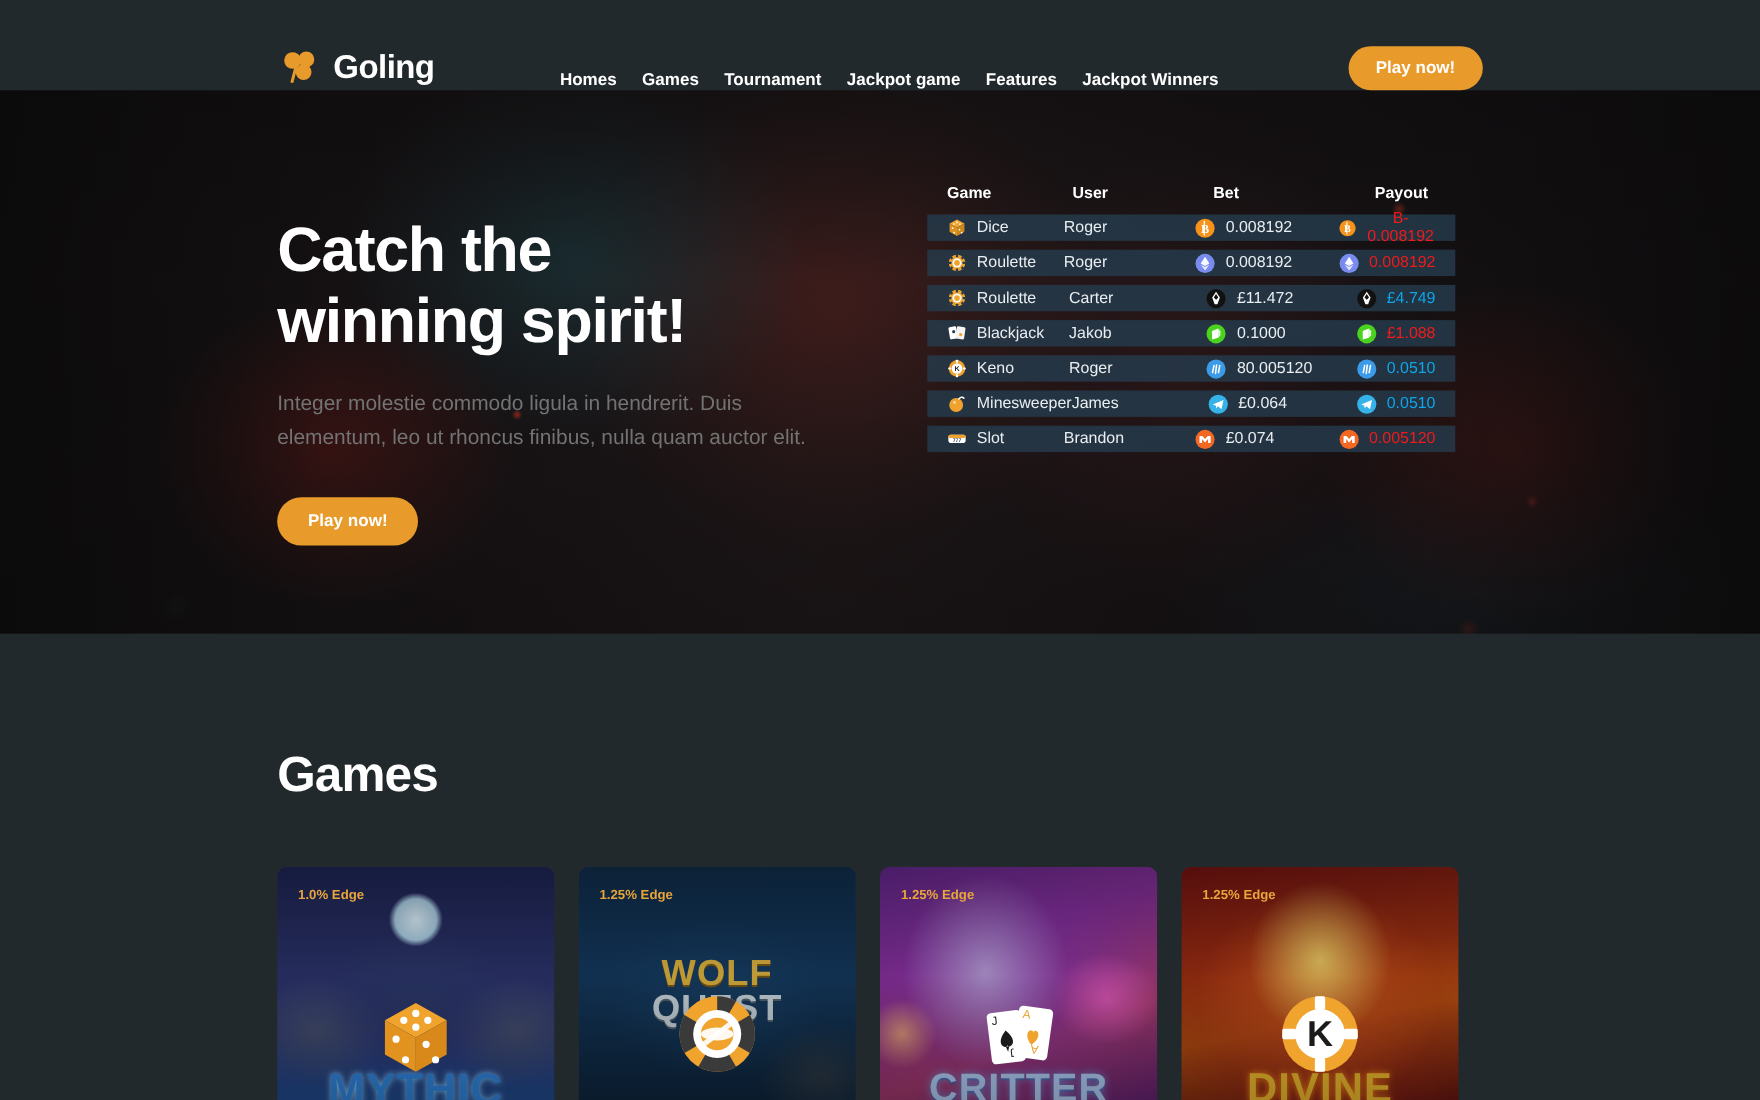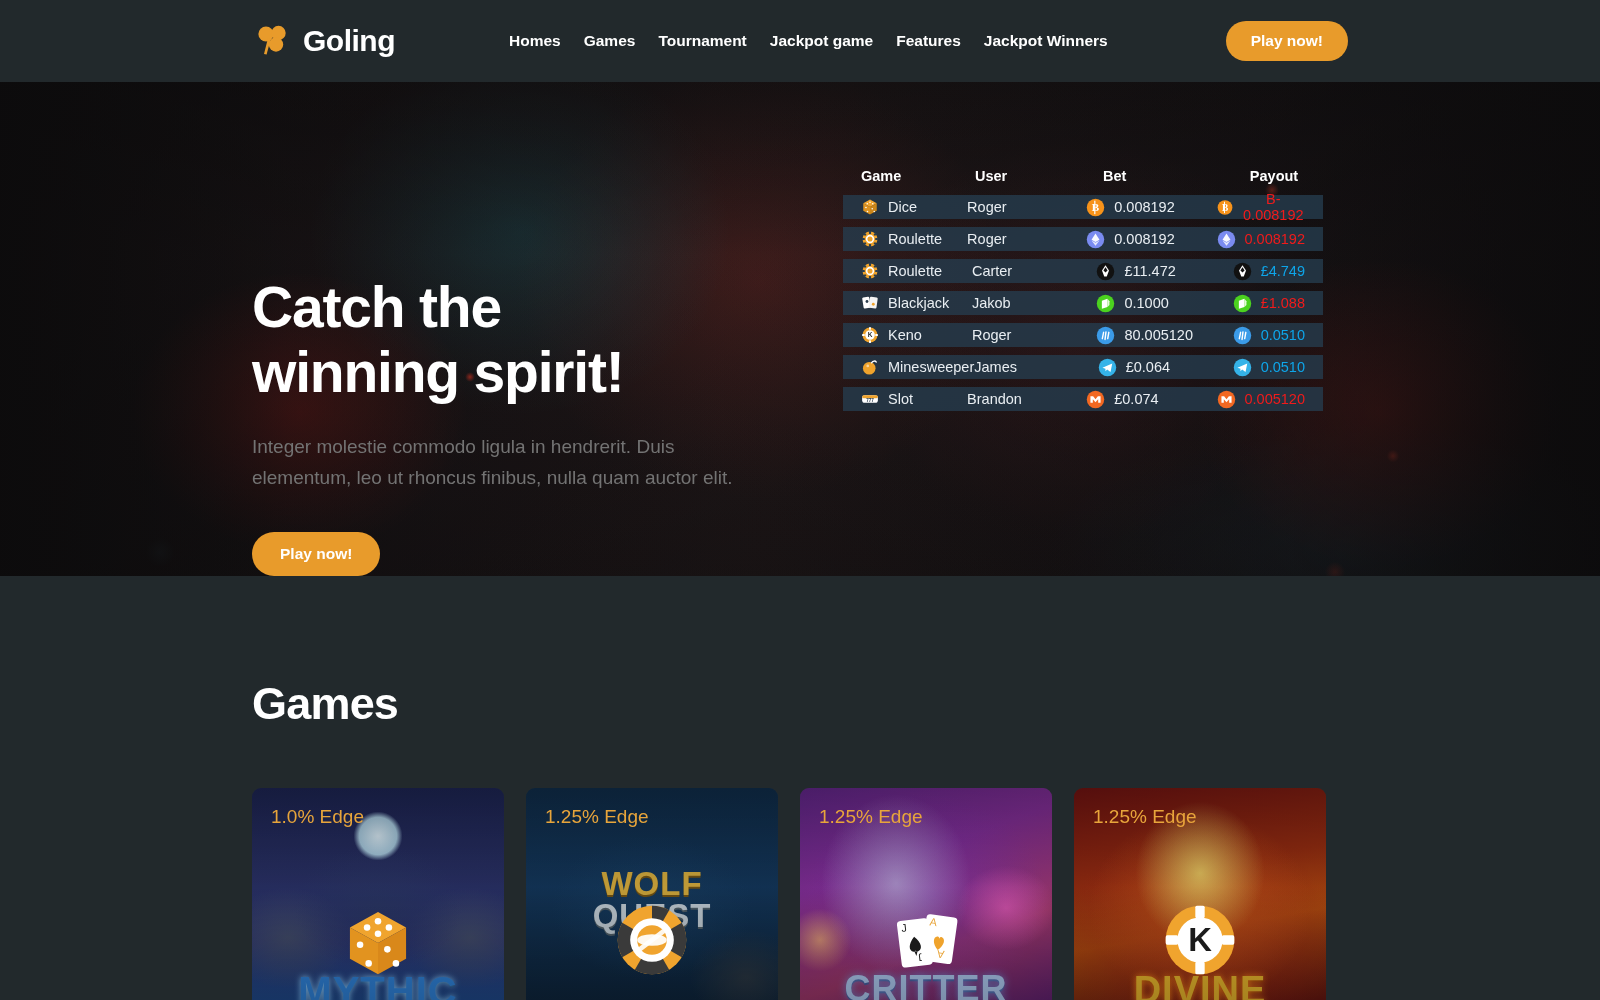--- a/index.html
+++ b/index.html
@@ -8,21 +8,21 @@
     background:#22292c;
     font-family:"Liberation Sans", sans-serif;
     color:#fff;
   }
 
   
   .header{
     height:82px;
     background:#22292c;
     display:flex;
-    align-items:center;
+    align-items:flex-end;
     padding:0 252px 0 252px;
     position:relative;
     z-index:20;
   }
   .brand{ display:flex; align-items:center; gap:11px; }
   .brand-logo{ width:40px; height:40px; display:block; }
   .brand-name{ font-size:30px; font-weight:bold; letter-spacing:-0.5px; color:#fff; }
 
   .nav{
     display:flex; align-items:center; gap:23px;
@@ -74,21 +74,21 @@
   .hero-bg .vig{
     position:absolute; inset:0;
     background:
       linear-gradient(to right, rgba(12,11,12,0.92) 0%, rgba(12,11,12,0.35) 18%, rgba(12,11,12,0.12) 45%, rgba(12,11,12,0.30) 80%, rgba(12,11,12,0.85) 100%),
       linear-gradient(to bottom, rgba(12,11,12,0.55) 0%, rgba(12,11,12,0.05) 35%, rgba(12,11,12,0.45) 100%);
   }
 
   .hero-inner{
     position:relative; z-index:5;
     padding-left:252px; padding-right:252px;
-    display:flex; height:100%;align-items:flex-end;
+    display:flex; height:100%;
   }
   .hero-left{ width:520px; padding-top:113px; }
   .hero-title{
     font-size:57px; line-height:1.14; font-weight:bold;
     letter-spacing:-1.2px; color:#fff;
   }
   .hero-sub{
     margin-top:28px; width:505px;
     font-size:19px; line-height:1.62; color:#737373;
   }
@@ -133,21 +133,21 @@
     display:flex; gap:22px; margin-top:58px;
   }
   .card{
     width:252px; height:220px; border-radius:9px;
     position:relative; overflow:hidden; cursor:pointer;
     flex:0 0 252px;
   }
   .card-art{ position:absolute; inset:0; }
   .edge{
     position:absolute; left:19px; top:18px; z-index:4;
-    font-size:19px; color:#E8A53B;
+    font-size:12px; color:#E8A53B;font-weight:bold;
   }
   .badge{
     position:absolute; left:50%; top:152px; transform:translate(-50%,-50%);
     z-index:5; width:78px; height:78px;
   }
 
   
   .art-mythic{
     background:
       radial-gradient(circle 34px at 126px 48px, #cfe0ea 0%, #9fc0d4 55%, rgba(120,150,175,0) 72%),

